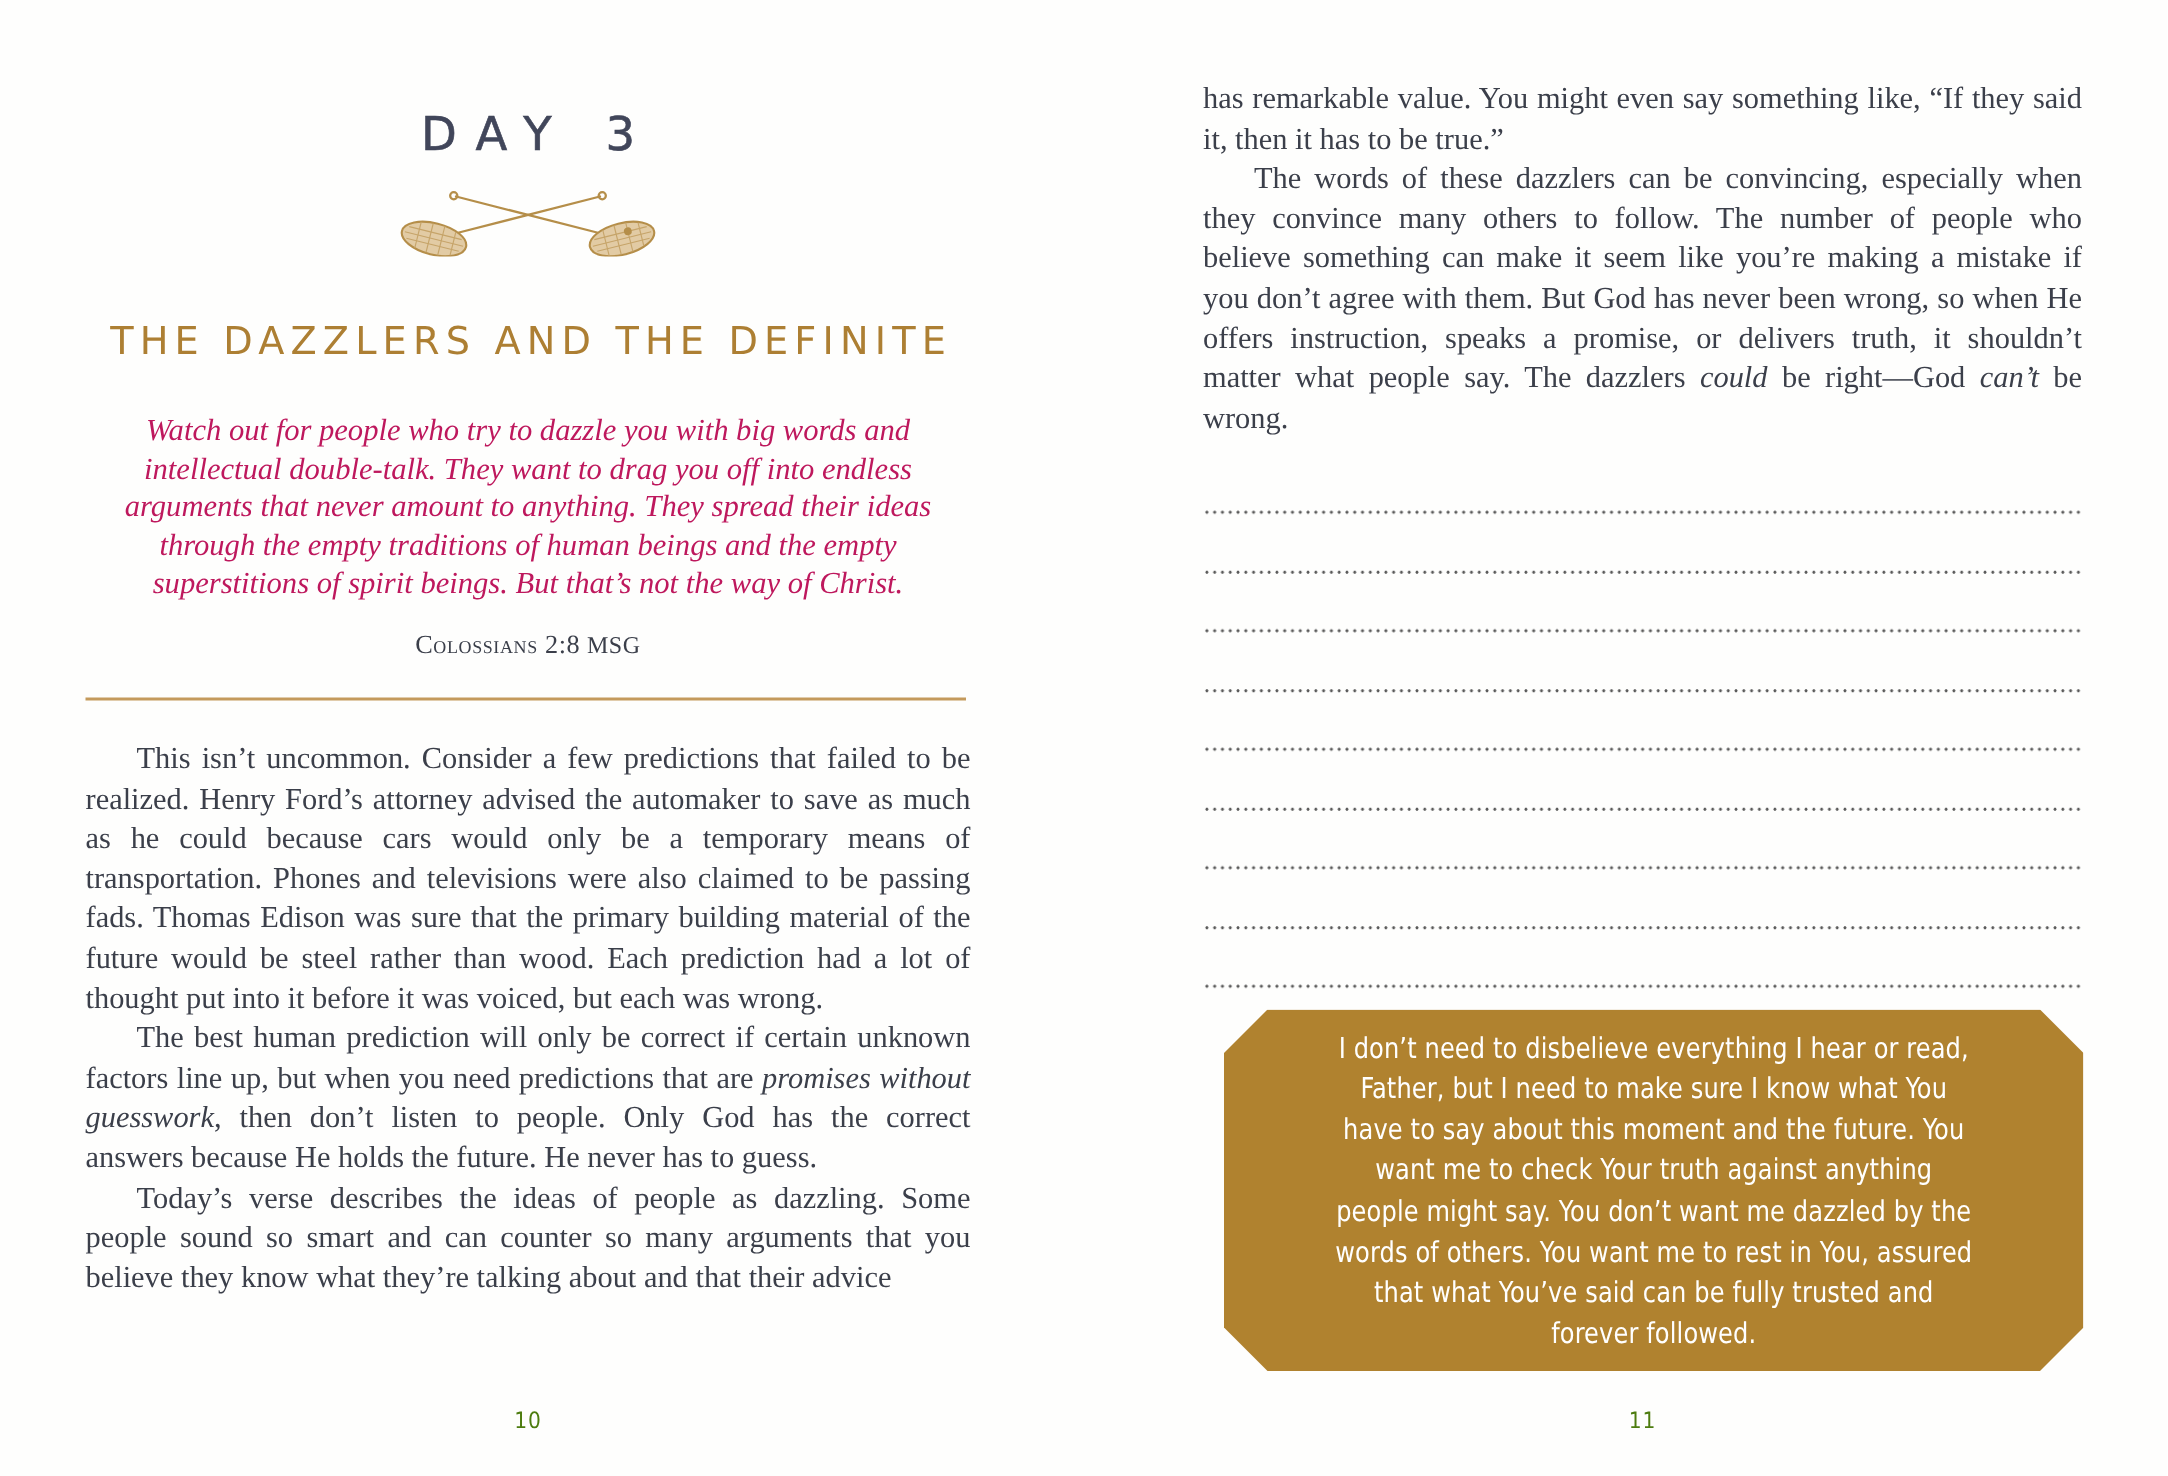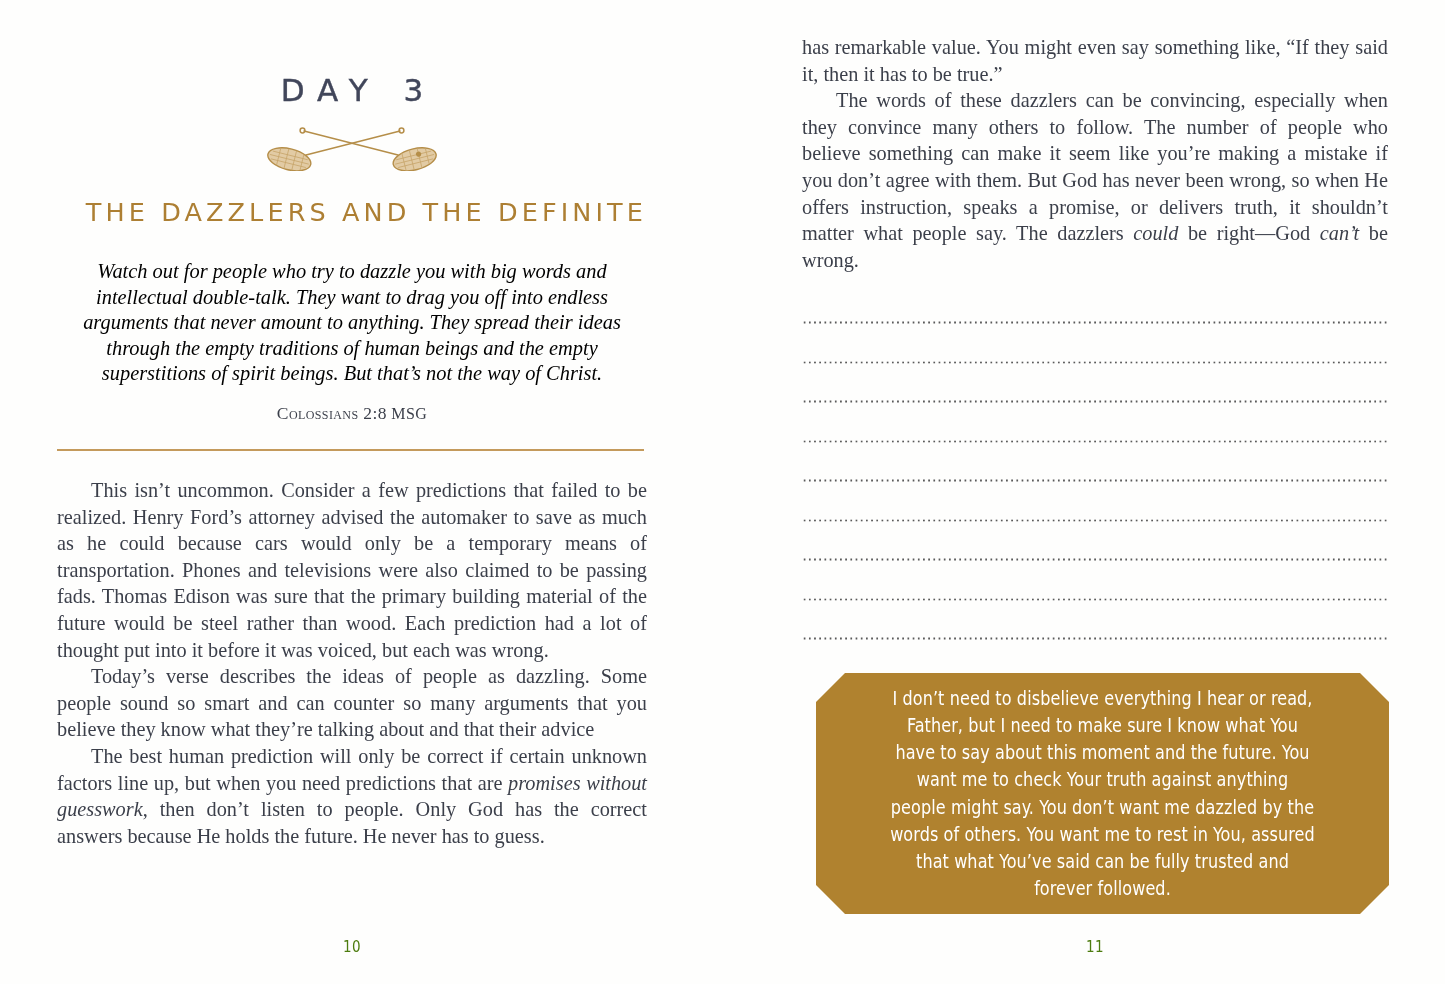--- a/index.html
+++ b/index.html
@@ -44,39 +44,39 @@
   
   .ornament {
     margin: 17px auto 0;
     width: 180px;
     height: 46px;
     display: block;
   }
 
   
   .chapter-title {
-    margin-top: 26px;
-    text-align: right;
+    margin-top: 42px;
+    text-align: center;
     font-family: "DejaVu Sans", sans-serif;
     font-size: 25.5px;
     font-weight: 400;
     letter-spacing: 4.1px;
     text-indent: 4.1px;
     color: #ad7f33;
     white-space: nowrap;
   }
 
   
   .scripture {
     margin: 32px 22px 16px 22px;
     text-align: center;
     font-style: italic;
     font-size: 20.4px;
     line-height: 25.6px;
-    color: #000000;
+    color: #be185d;
   }
   .scripture-ref {
     margin-top: 2px;
     text-align: center;
     font-style: normal;
     font-size: 16px;
     letter-spacing: 0.4px;
     color: #3b3f4a;
     font-variant: small-caps;
   }
@@ -98,21 +98,21 @@
     line-height: 26.6px;
     text-align: justify;
     text-justify: inter-word;
     color: #3b3f4a;
     hyphens: none;
   }
   .body-copy p { margin: 0; }
   .body-copy p.ind { text-indent: 34px; }
   .body-copy i { font-style: italic; }
 
-  .col-right .body-copy { margin-top: 0; padding-top: 34px; }
+  .col-right .body-copy { margin-top: 0; padding-top: 53px; }
 
   
   .lines {
     margin-top: 30px;
   }
   .dotline {
     height: 39.5px;
     background-image: radial-gradient(circle, #5a5a5a 0.85px, transparent 1.2px);
     background-size: 5.2px 100%;
     background-position: 0 bottom;
@@ -212,22 +212,22 @@
       <span>Watch out for people who try to dazzle you with big words and intellectual double-talk. They want to drag you off into endless arguments that never amount to anything. They spread their ideas through the empty traditions of human beings and the empty superstitions of spirit beings. But that’s not the way of Christ.</span>
     </div>
     <div class="scripture-ref">
       <span class="bk">Colossians</span><span class="bk">&nbsp;</span><span style="font-size:17.5px;font-variant:normal;margin-top:24px;">2:8</span>&nbsp;<span>MSG</span>
     </div>
 
     <hr class="divider">
 
     <div class="body-copy">
       <p class="ind">This isn’t uncommon. Consider a few predictions that failed to be realized. Henry Ford’s attorney advised the automaker to save as much as he could because cars would only be a temporary means of transportation. Phones and televisions were also claimed to be passing fads. Thomas Edison was sure that the primary building material of the future would be steel rather than wood. Each prediction had a lot of thought put into it before it was voiced, but each was wrong.</p>
+      <p class="ind">The best human prediction will only be correct if certain unknown factors line up, but when you need predictions that are <i>promises without guesswork</i>, then don’t listen to people. Only God has the correct answers because He holds the future. He never has to guess.</p>
       <p class="ind">Today’s verse describes the ideas of people as dazzling. Some people sound so smart and can counter so many arguments that you believe they know what they’re talking about and that their advice</p>
-      <p class="ind">The best human prediction will only be correct if certain unknown factors line up, but when you need predictions that are <i>promises without guesswork</i>, then don’t listen to people. Only God has the correct answers because He holds the future. He never has to guess.</p>
     </div>
 
     <div class="folio folio-left">10</div>
   </div>
 
   <div class="col col-right">
 
     <div class="body-copy">
       <p>has remarkable value. You might even say something like, “If they said it, then it has to be true.”</p>
       <p class="ind">The words of these dazzlers can be convincing, especially when they convince many others to follow. The number of people who believe something can make it seem like you’re making a mistake if you don’t agree with them. But God has never been wrong, so when He offers instruction, speaks a promise, or delivers truth, it shouldn’t matter what people say. The dazzlers <i>could</i> be right—God <i>can’t</i> be wrong.</p>

